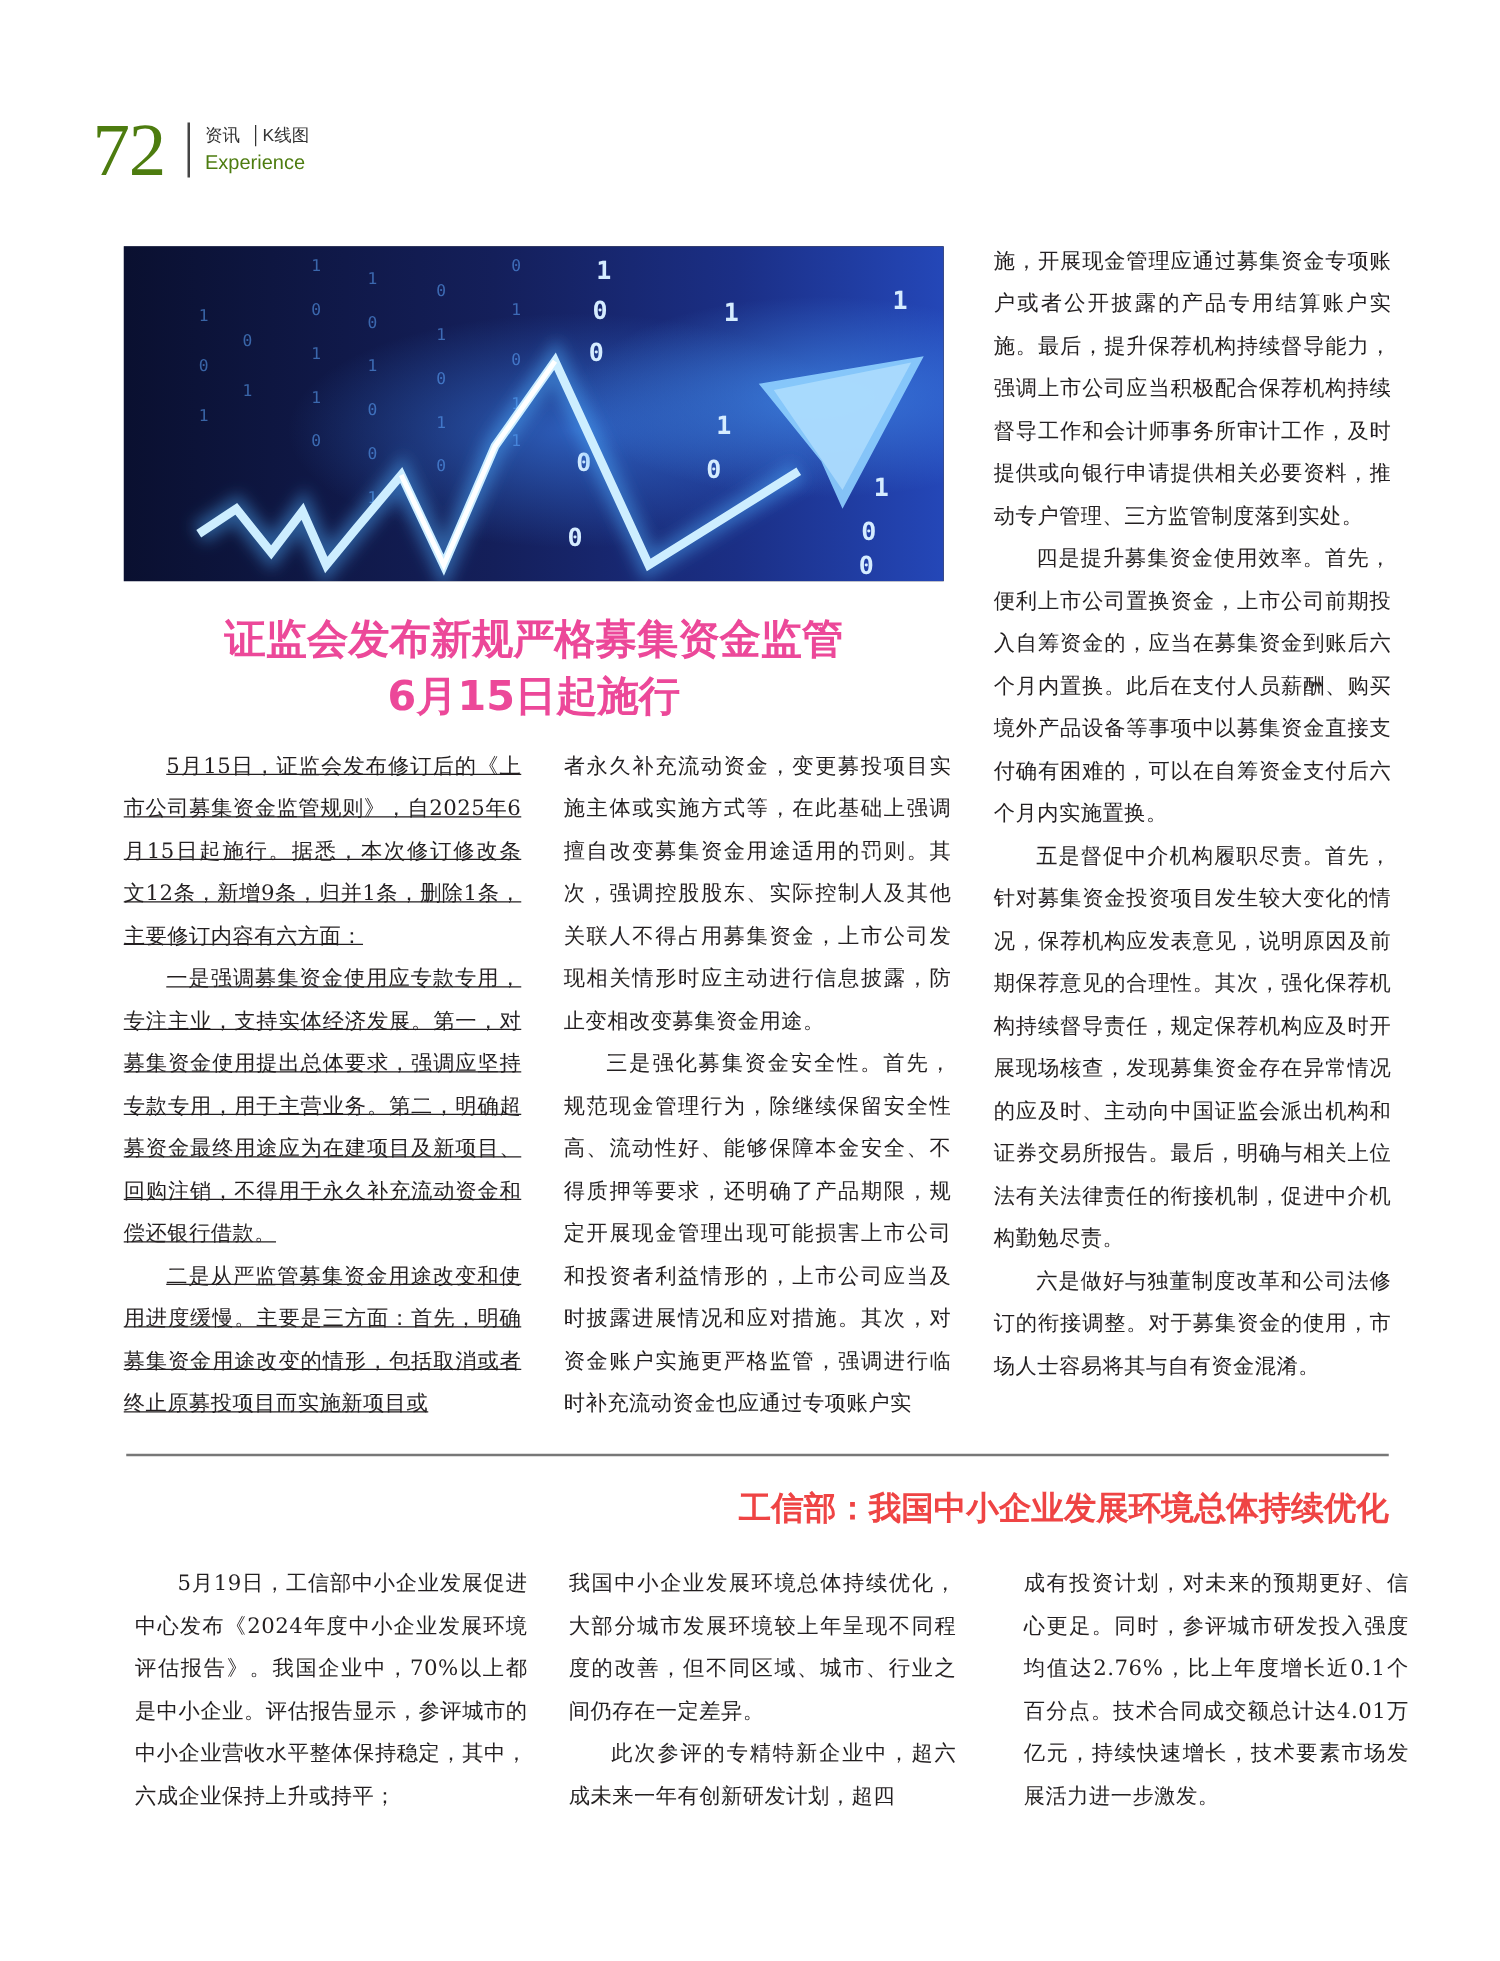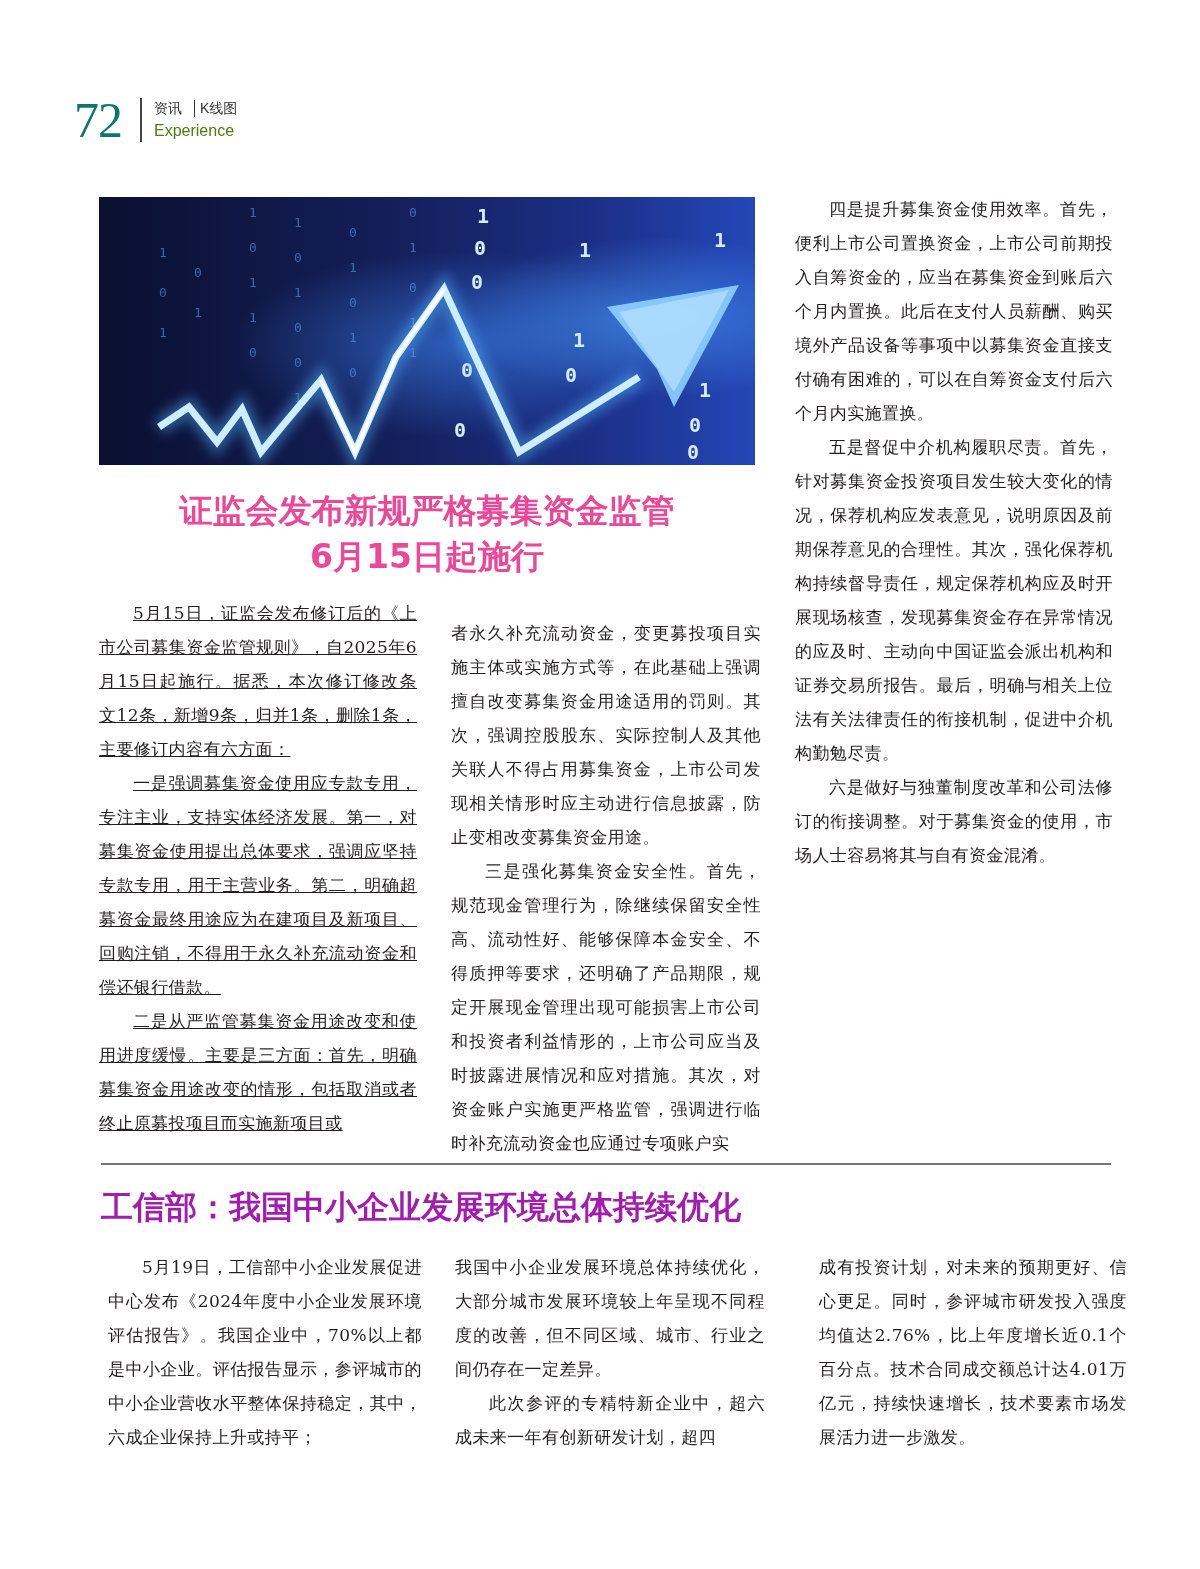--- a/index.html
+++ b/index.html
@@ -1,42 +1,42 @@
 <!DOCTYPE html>
 <html><head>
 <meta charset="utf-8">
 <style>
   html, body { margin: 0; padding: 0; background: #ffffff; }
   body { width: 1200px; height: 1569px; position: relative; overflow: hidden;
          font-family: "DejaVu Serif", "Liberation Serif", serif; color: #231f20; }
   .header { position: absolute; left: 74px; top: 92px; height: 56px; display: flex; align-items: center; }
-  .page-num { font-family: "Liberation Serif", serif; font-size: 50px; color: #0f766e; line-height: 1; letter-spacing: -1px; }
+  .page-num { font-family: "Liberation Serif", serif; font-size: 60px; color: #4d7c0f; line-height: 1; letter-spacing: -1px; }
   .hdr-sep { width: 2px; height: 44px; background: #444; margin: 0 12px 0 18px; }
   .hdr-text { display: flex; flex-direction: column; font-family: "Liberation Sans", "DejaVu Sans", sans-serif; color: #333; }
   .hdr-top { font-size: 14px; line-height: 22px; display: flex; align-items: center; }
   .hdr-top .bar { display: inline-block; width: 1px; height: 17px; background: #333; margin: 0 5px 0 12px; }
   .hdr-en { font-size: 16px; line-height: 24px; color: #4d7c0f; }
 
   .hero { position: absolute; left: 99px; top: 197px; width: 656px; height: 268px; overflow: hidden; background: #0b1233; }
   .hero svg { display: block; }
 
   .headline1 { position: absolute; left: 99px; top: 488px; width: 656px; text-align: center;
                font-family: "DejaVu Sans", "Liberation Sans", sans-serif; font-weight: bold;
                font-size: 33px; line-height: 46px; color: #ec4899; }
   .col { position: absolute; font-size: 17px; line-height: 34px; letter-spacing: 0.4px; text-align: justify; color: #231f20; }
   .col p { margin: 0; text-indent: 2em; }
   .col p.cont { text-indent: 0; }
   .c1 { left: 99px; top: 596px; width: 318px; text-decoration: underline; }
-  .c2 { left: 451px; top: 596px; width: 310px; margin-top: 20px; }
+  .c2 { left: 451px; top: 596px; width: 310px; }
   .c3 { left: 795px; top: 192px; width: 318px; }
 
   .divider { position: absolute; left: 101px; top: 1163px; width: 1010px; height: 2px; background: #777; }
-  .headline2 { position: absolute; left: 101px; top: 1184px; width: 1010px; text-align: left;
+  .headline2 { position: absolute; left: 101px; top: 1184px; width: 1010px; text-align: right;
                font-family: "DejaVu Sans", "Liberation Sans", sans-serif; font-weight: bold;
-               font-size: 32px; line-height: 46px; color: #a21caf; }
+               font-size: 26px; line-height: 46px; color: #ef4444; }
   .d1 { left: 108px; top: 1250px; width: 314px; }
   .d2 { left: 455px; top: 1250px; width: 310px; }
   .d3 { left: 784px; top: 1250px; width: 308px; margin-left: 35px; }
 </style>
 </head>
 <body>
 
 <div class="header">
   <span class="page-num">72</span>
   <span class="hdr-sep"></span>
@@ -134,20 +134,21 @@
   <p>一是强调募集资金使用应专款专用，专注主业，支持实体经济发展。第一，对募集资金使用提出总体要求，强调应坚持专款专用，用于主营业务。第二，明确超募资金最终用途应为在建项目及新项目、回购注销，不得用于永久补充流动资金和偿还银行借款。</p>
   <p>二是从严监管募集资金用途改变和使用进度缓慢。主要是三方面：首先，明确募集资金用途改变的情形，包括取消或者终止原募投项目而实施新项目或</p>
 </div>
 
 <div class="col c2">
   <p class="cont">者永久补充流动资金，变更募投项目实施主体或实施方式等，在此基础上强调擅自改变募集资金用途适用的罚则。其次，强调控股股东、实际控制人及其他关联人不得占用募集资金，上市公司发现相关情形时应主动进行信息披露，防止变相改变募集资金用途。</p>
   <p>三是强化募集资金安全性。首先，规范现金管理行为，除继续保留安全性高、流动性好、能够保障本金安全、不得质押等要求，还明确了产品期限，规定开展现金管理出现可能损害上市公司和投资者利益情形的，上市公司应当及时披露进展情况和应对措施。其次，对资金账户实施更严格监管，强调进行临时补充流动资金也应通过专项账户实</p>
 </div>
 
 <div class="col c3">
+  <p class="cont">施，开展现金管理应通过募集资金专项账户或者公开披露的产品专用结算账户实施。最后，提升保荐机构持续督导能力，强调上市公司应当积极配合保荐机构持续督导工作和会计师事务所审计工作，及时提供或向银行申请提供相关必要资料，推动专户管理、三方监管制度落到实处。</p>
   <p>四是提升募集资金使用效率。首先，便利上市公司置换资金，上市公司前期投入自筹资金的，应当在募集资金到账后六个月内置换。此后在支付人员薪酬、购买境外产品设备等事项中以募集资金直接支付确有困难的，可以在自筹资金支付后六个月内实施置换。</p>
   <p>五是督促中介机构履职尽责。首先，针对募集资金投资项目发生较大变化的情况，保荐机构应发表意见，说明原因及前期保荐意见的合理性。其次，强化保荐机构持续督导责任，规定保荐机构应及时开展现场核查，发现募集资金存在异常情况的应及时、主动向中国证监会派出机构和证券交易所报告。最后，明确与相关上位法有关法律责任的衔接机制，促进中介机构勤勉尽责。</p>
   <p>六是做好与独董制度改革和公司法修订的衔接调整。对于募集资金的使用，市场人士容易将其与自有资金混淆。</p>
 </div>
 
 <div class="divider"></div>
 
 <div class="headline2">工信部：我国中小企业发展环境总体持续优化</div>
 
 <div class="col d1">

